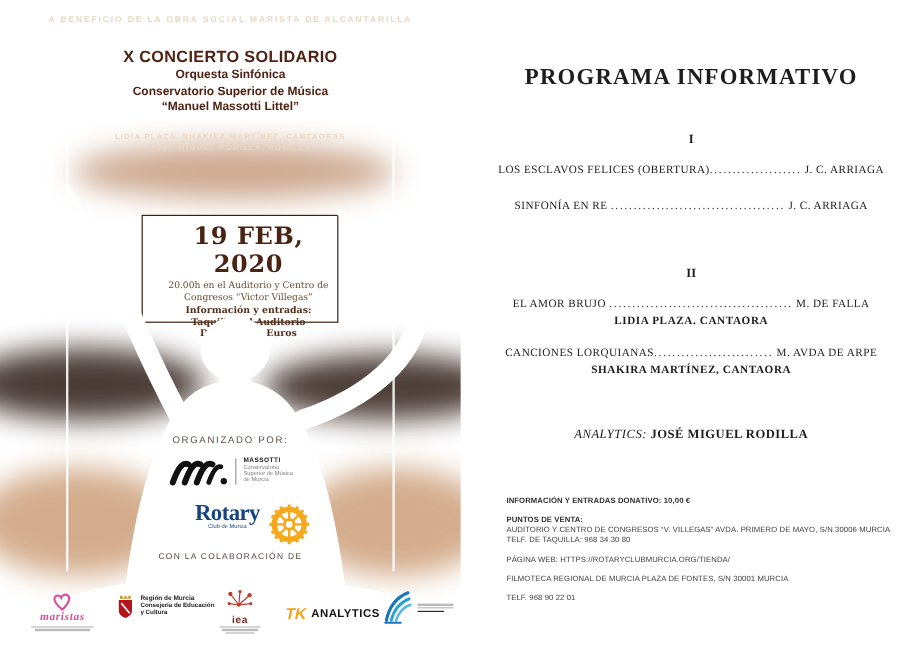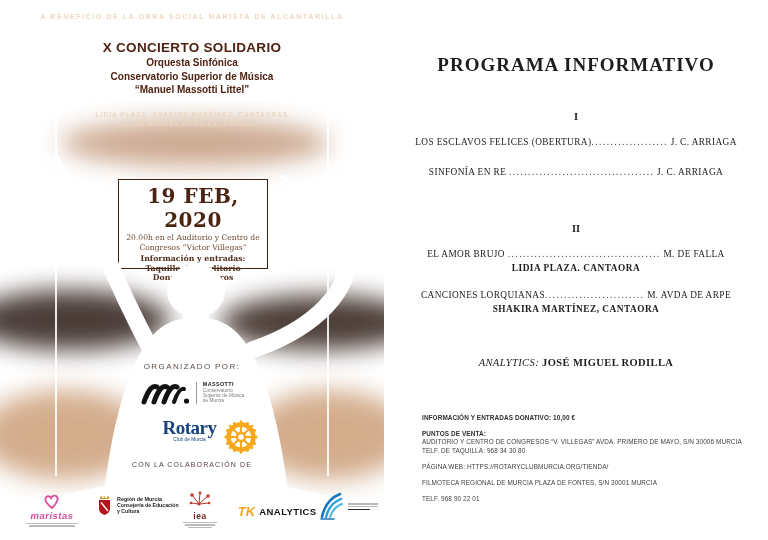--- a/index.html
+++ b/index.html
@@ -42,21 +42,21 @@
     text-align:center;color:#4f2212;}
   .titlebox .t1{margin-top:7px;font-size:13.5px;font-weight:bold;letter-spacing:.3px;}
   .titlebox .t2{font-size:10px;font-weight:bold;line-height:11.5px;margin-top:2px;}
 
   .names{position:absolute;left:0;width:384px;text-align:center;z-index:2;
     font-size:6.3px;font-weight:bold;letter-spacing:1.1px;color:#e9d8c2;}
   .names1{top:111px;} .names2{top:120px;}
 
   .datebox{position:absolute;left:118px;top:179px;width:148px;height:88px;z-index:2;
     background:rgba(255,255,255,.94);border:1.5px solid #40200f;text-align:center;
-    font-family:"DejaVu Serif",serif;color:#4a2413;}
+    font-family:"DejaVu Serif",serif;color:#4a2413;padding-left:14px;}
   .datebox .d1{margin-top:4px;font-size:20px;font-weight:bold;letter-spacing:.5px;}
   .datebox .d2{font-size:7.6px;line-height:9px;color:#6d4a32;margin-top:1px;}
   .datebox .d3{font-size:7.8px;line-height:9.5px;font-weight:bold;color:#53301d;margin-top:2px;}
 
   .silhouette{position:absolute;left:0;top:0;z-index:3;pointer-events:none;}
 
   .organized{position:absolute;left:0;top:362px;width:384px;text-align:center;z-index:4;
     font-size:8px;letter-spacing:1.4px;color:#5c4d44;}
   .massotti{position:absolute;left:0;top:380px;width:384px;z-index:4;display:flex;justify-content:center;align-items:center;gap:6px;}
   .massotti .mtext{border-left:1px solid #999;padding-left:6px;line-height:5.4px;}
@@ -66,21 +66,21 @@
   .rotary .rcol{text-align:center;}
   .rotary .rname{font-size:19px;font-weight:bold;color:#17437f;font-family:"Liberation Serif",serif;letter-spacing:-.5px;}
   .rotary .rsub{font-size:4.8px;color:#17437f;margin-top:-2px;}
   .collab{position:absolute;left:0;top:461px;width:384px;text-align:center;z-index:4;
     font-size:7px;letter-spacing:1.1px;color:#55423a;}
 
   .sponsors{position:absolute;left:0;top:488px;width:384px;height:52px;z-index:4;}
   .sp{position:absolute;display:flex;align-items:center;gap:4px;}
   .bar{background:#b9b9b9;height:1.3px;margin-top:1.5px;}
   .sp-maristas{left:26px;top:6px;flex-direction:column;gap:0;}
-  .maristas-name{font-family:Liberation Sans, sans-serif;font-style:italic;font-weight:bold;
+  .maristas-name{font-family:Liberation Serif, serif;font-style:italic;font-weight:bold;
     color:#d94f9b;font-size:9.5px;letter-spacing:.5px;}
   .sp-murcia{left:96px;top:5px;}
   .murcia-text{line-height:6px;}
   .murcia-l1{font-size:5.4px;font-weight:bold;color:#222;}
   .murcia-l2{font-size:5.2px;font-weight:bold;color:#222;}
   .sp-iea{left:183px;top:2px;flex-direction:column;gap:0;}
   .iea-name{font-size:8.5px;font-weight:bold;color:#7a1c1c;letter-spacing:.5px;line-height:8px;}
   .sp-tk{left:238px;top:16px;}
   .tk-mark{font-size:13px;font-weight:bold;color:#f2a51c;transform:skewX(-12deg);display:inline-block;}
   .tk-name{font-size:9.5px;font-weight:bold;color:#141414;letter-spacing:.4px;}

